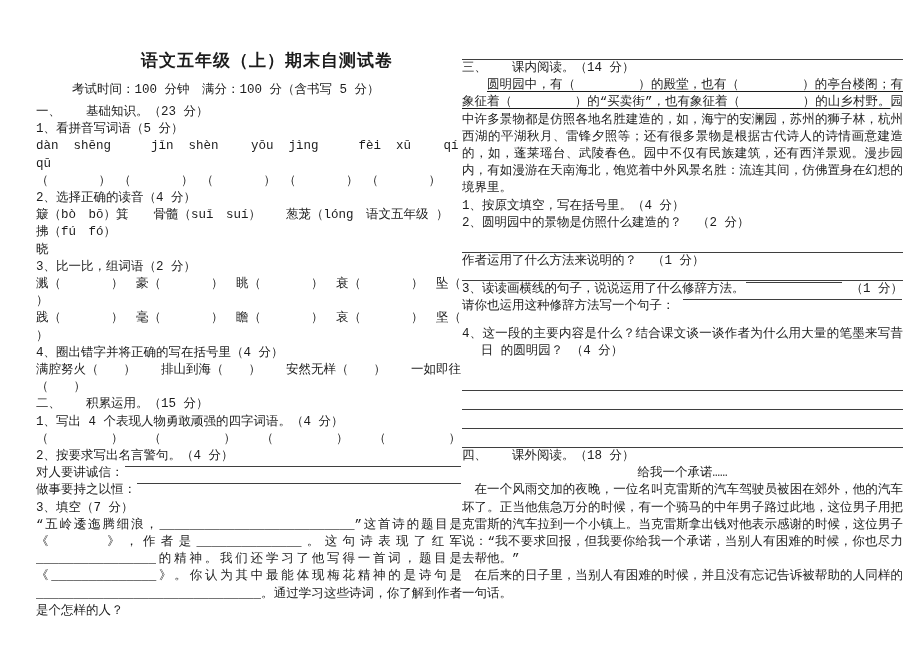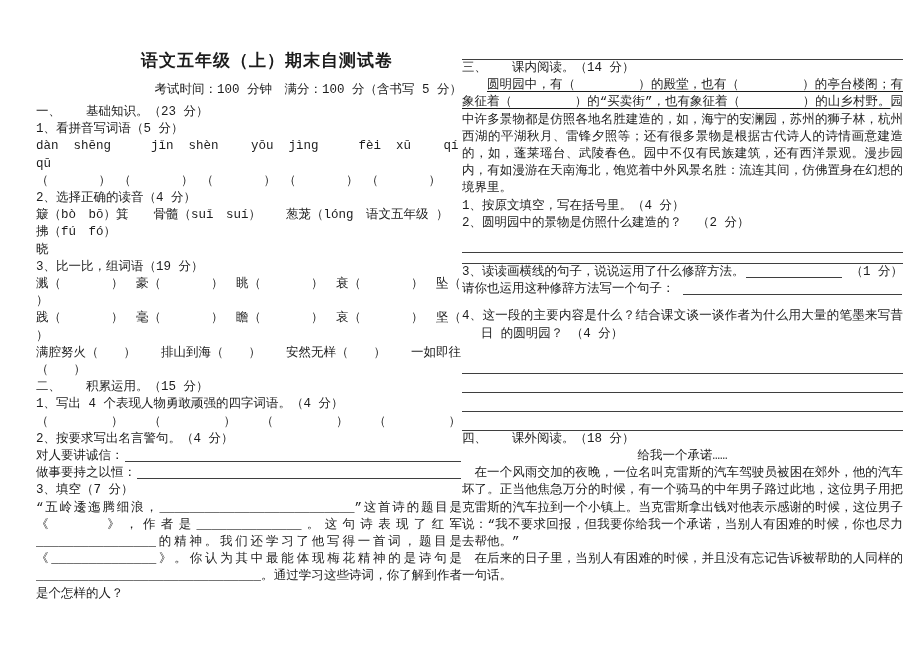--- a/index.html
+++ b/index.html
@@ -6,72 +6,74 @@
   html,body { margin:0; padding:0; }
   body { width:920px; height:650px; background:var(--bg); overflow:hidden; }
   .page { position:relative; width:920px; height:618px; background:var(--bg);
           font-family:Liberation Mono, monospace; color:var(--text); }
   .col { position:absolute; font-size:12.5px; line-height:17.2px; }
   .col.left  { left:36px;  top:50px; width:426px; }
   .col.right { left:462px; top:57px; width:441px; }
   .line { white-space:pre-wrap; min-height:17.2px; }
   .title { font-size:17px; font-weight:bold; line-height:24px; text-align:center;
            padding-left:36px; margin-bottom:6px; letter-spacing:1px; }
-  .subtitle { text-align:right; line-height:20px; padding-left:36px; margin-bottom:4px; }
+  .subtitle { text-align:left; line-height:20px; padding-left:36px; margin-bottom:4px; }
   .para { text-align:justify; }
   .center { text-align:center; }
   .indent1 { text-indent:1em; }
   .indent2 { text-indent:2em; }
   .hang { padding-left:1.5em; text-indent:-1.5em; }
   .ul { text-decoration:underline; text-underline-offset:3px; }
   .rule { height:18px; border-bottom:1px solid var(--line); }
-  .fill-line { display:flex; align-items:flex-end; }
+  .fill-line { display:flex; align-items:flex-start; }
   .fill { flex:1 1 auto; min-width:16px; height:1px; border-bottom:1px solid var(--line);
           margin:0 1px 3px 1px; }
 </style>
 </head>
 <body>
 
 <div class="page">
   <div class="col left">
     <div class="line title">语文五年级（上）期末自测试卷</div>
     <div class="line subtitle">考试时间：100 分钟　满分：100 分（含书写 5 分）</div>
     <div>
         <div class="line">一、　　基础知识。（23 分）</div>
         <div class="line">1、看拼音写词语（5 分）</div>
         <div class="line">dàn  shēng　　  jǐn  shèn　　 yōu  jìng　　  fèi  xū　　 qí  qū</div>
         <div class="line">（　　　　） （　　　　） （　　　　） （　　　　） （　　　　）</div>
         <div class="line">2、选择正确的读音（4 分）</div>
         <div class="line">簸（bò　bō）箕　　骨髓（suǐ　suí）　　葱茏（lóng　语文五年级 ）　拂（fú　fó）</div>
         <div class="line">晓</div>
-        <div class="line">3、比一比，组词语（19 分）</div>
+        <div class="line">3、比一比，组词语（2 分）</div>
         <div class="line">溅（　　　　）　豪（　　　　）　眺（　　　　）　衰（　　　　）　坠（</div>
         <div class="line">）</div>
         <div class="line">践（　　　　）　毫（　　　　）　瞻（　　　　）　哀（　　　　）　坚（</div>
         <div class="line">）</div>
+        <div class="line">4、圈出错字并将正确的写在括号里（4 分）</div>
         <div class="line">满腔努火（　　）　　排山到海（　　）　　安然无样（　　）　　一如即往</div>
         <div class="line">（　　）</div>
         <div class="line">二、　　积累运用。（15 分）</div>
         <div class="line">1、写出 4 个表现人物勇敢顽强的四字词语。（4 分）</div>
         <div class="line">（　　　　　）　　（　　　　　）　　（　　　　　）　　（　　　　　）</div>
         <div class="line">2、按要求写出名言警句。（4 分）</div>
         <div class="line fill-line"><span>对人要讲诚信：</span><span class="fill"></span></div>
         <div class="line fill-line"><span>做事要持之以恒：</span><span class="fill"></span></div>
         <div class="line">3、填空（7 分）</div>
         <div class="line para">“五岭逶迤腾细浪，__________________________”这首诗的题目是《　　　》，作者是______________。这句诗表现了红军________________的精神。我们还学习了他写得一首词，题目是《______________》。你认为其中最能体现梅花精神的是诗句是______________________________。通过学习这些诗词，你了解到作者是个怎样的人？</div>
       </div>
   </div>
   <div class="col right">
     <div>
         <div class="rule" style="height: 2px;"></div>
         <div class="line">三、　　课内阅读。（14 分）</div>
         <div class="line para indent2"><span class="ul">圆明园中，有（　　　　　）的殿堂，也有（　　　　　）的亭台楼阁；有象征着（　　　　　）的“买卖街”，也有象征着（　　　　　）的山乡村野。</span>园中许多景物都是仿照各地名胜建造的，如，海宁的安澜园，苏州的狮子林，杭州西湖的平湖秋月、雷锋夕照等；还有很多景物是根据古代诗人的诗情画意建造的，如，蓬莱瑶台、武陵春色。园中不仅有民族建筑，还有西洋景观。漫步园内，有如漫游在天南海北，饱览着中外风景名胜：流连其间，仿佛置身在幻想的境界里。</div>
         <div class="line">1、按原文填空，写在括号里。（4 分）</div>
         <div class="line">2、圆明园中的景物是仿照什么建造的？  （2 分）</div>
         <div class="rule" style="height: 20px;"></div>
+        <div class="line">作者运用了什么方法来说明的？  （1 分）</div>
         <div class="rule" style="height: 10px;"></div>
         <div class="line fill-line"><span>3、读读画横线的句子，说说运用了什么修辞方法。</span><span class="fill"></span><span> （1 分）</span></div>
         <div class="line fill-line"><span>请你也运用这种修辞方法写一个句子： </span><span class="fill"></span></div>
         <div style="height: 10px;"></div>
         <div class="line para hang">4、这一段的主要内容是什么？结合课文谈一谈作者为什么用大量的笔墨来写昔日 的圆明园？ （4 分）</div>
         <div style="height: 12px;"></div>
         <div class="rule"></div>
         <div class="rule"></div>
         <div class="rule"></div>
         <div class="rule"></div>

